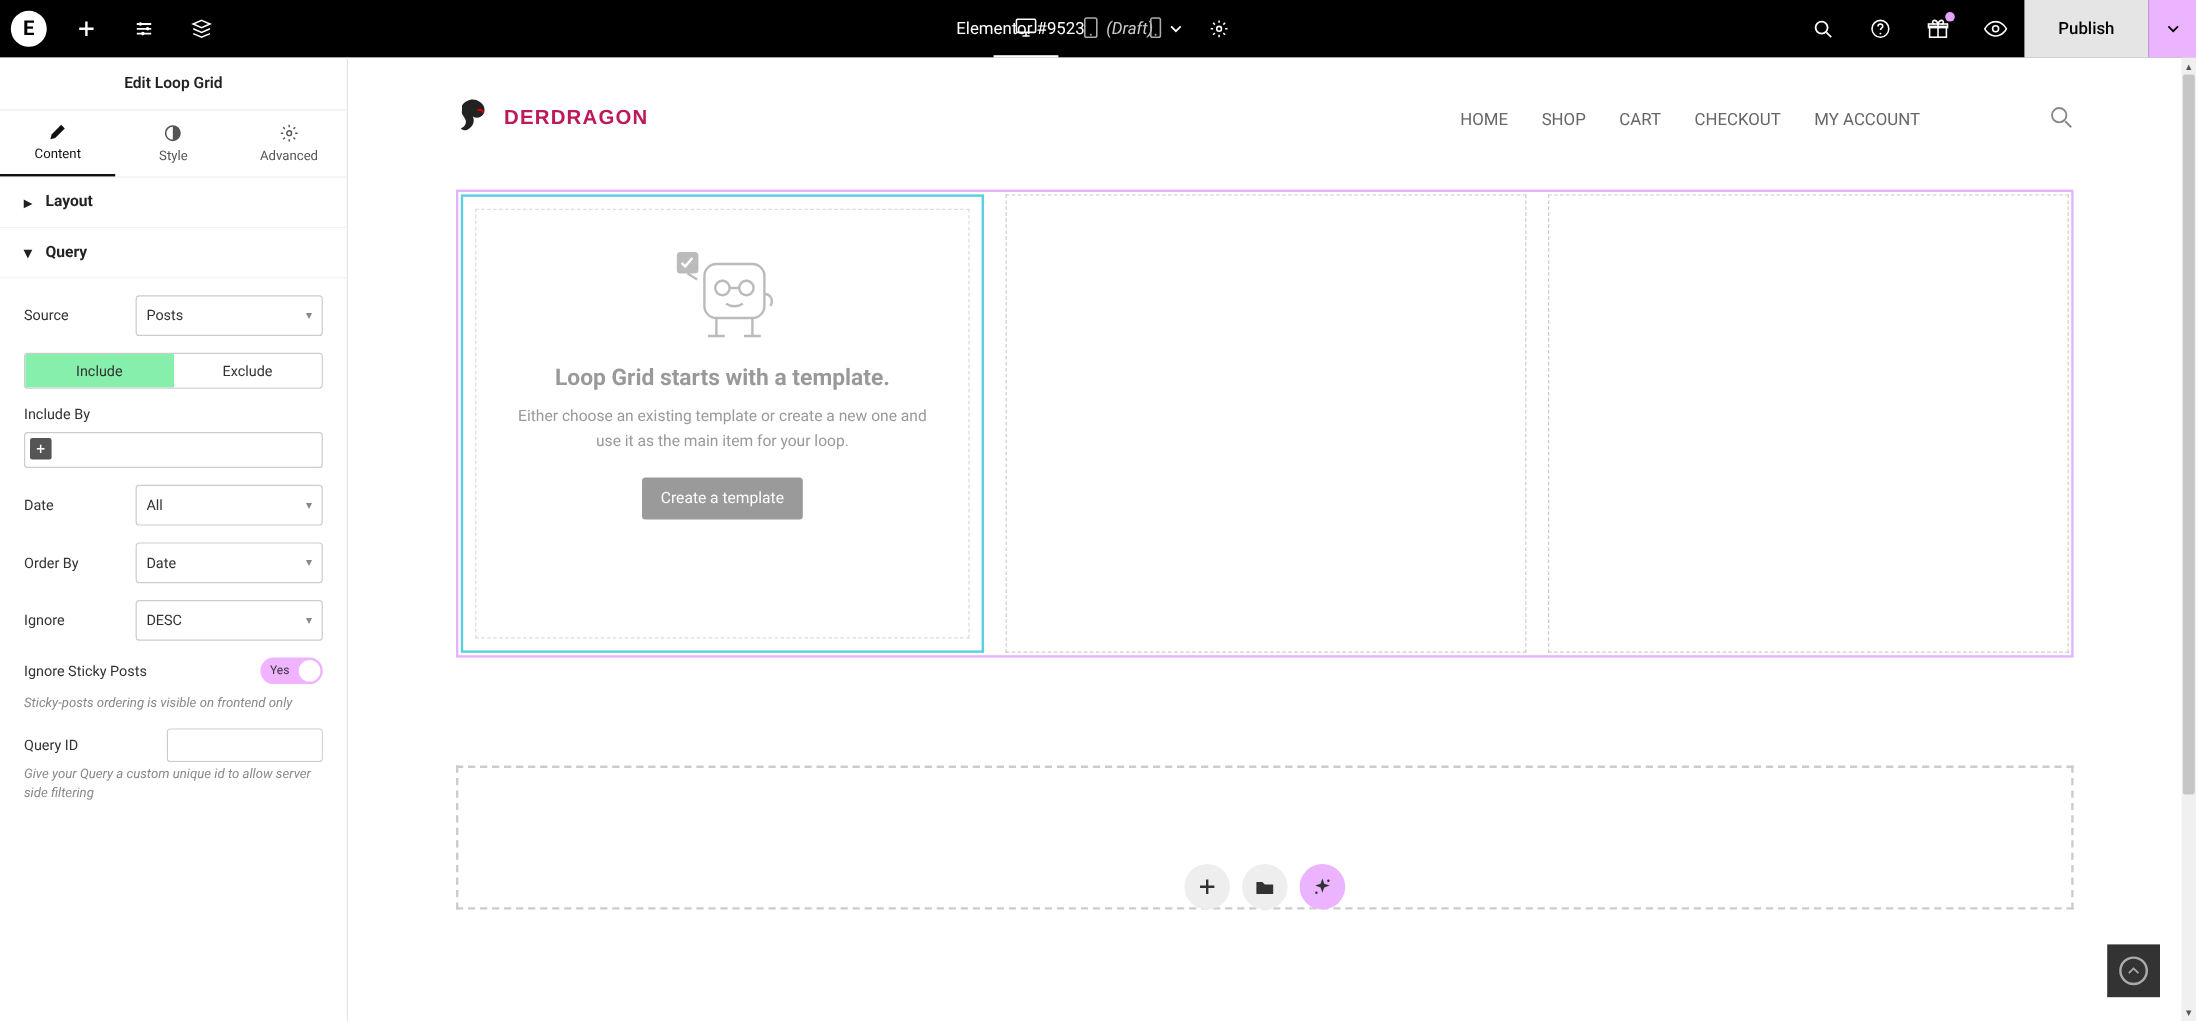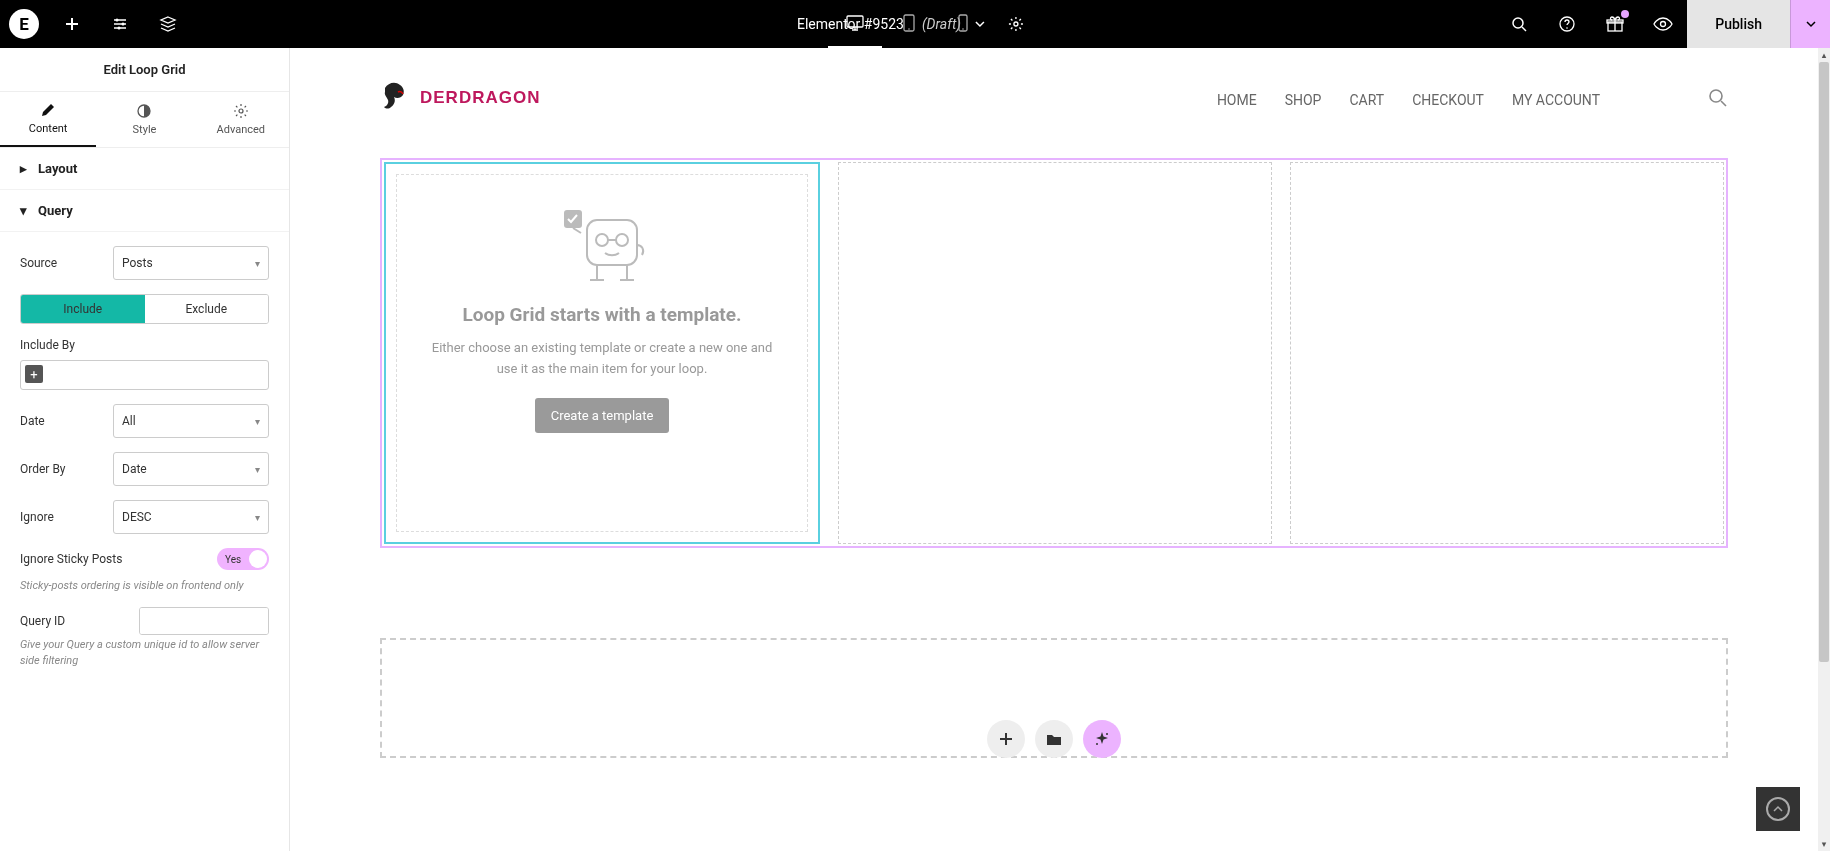--- a/index.html
+++ b/index.html
@@ -36,21 +36,21 @@
 .caret{width:10px;display:inline-block}
 .section-body{padding:14px 20px 10px}
 
 .row{display:flex;align-items:center;justify-content:space-between;margin-bottom:14px}
 .lbl{font-size:12px;color:#333}
 .select{width:156px;height:27px;border:1px solid #ccc;border-radius:3px;background:#fff;display:flex;align-items:center;justify-content:space-between;padding:16px 8px;font-size:12px;cursor:pointer;color:#333}
 .sel-caret{color:#888;font-size:10px}
 
 .seg{display:flex;border:1px solid #ccc;border-radius:3px;overflow:hidden;margin-bottom:14px}
 .seg-btn{flex:1;height:28px;display:flex;align-items:center;justify-content:center;font-size:12px;cursor:pointer;background:#fff;color:#333}
-.seg-btn.active{background:#14b8a6}
+.seg-btn.active{background:#86efac}
 
 .fld-label{font-size:12px;color:#333;margin-bottom:8px}
 .tag-input{border:1px solid #ccc;border-radius:3px;min-height:30px;padding:4px;display:flex;align-items:flex-start;margin-bottom:14px}
 .tag-plus{width:18px;height:18px;background:#555;color:#fff;display:flex;align-items:center;justify-content:center;font-size:13px;cursor:pointer;border-radius:2px}
 
 .toggle-wrap{display:flex;align-items:center;justify-content:flex-end}
 .toggle{width:52px;height:22px;background:#f0b3ff;border-radius:11px;position:relative;display:flex;align-items:center;padding-left:8px;font-size:10px;color:#333;cursor:pointer}
 .toggle-knob{position:absolute;right:2px;top:2px;width:18px;height:18px;background:#fff;border-radius:50%}
 .help{font-size:11px;font-style:italic;color:#888;margin-top:-6px;margin-bottom:14px;line-height:1.4}
 

